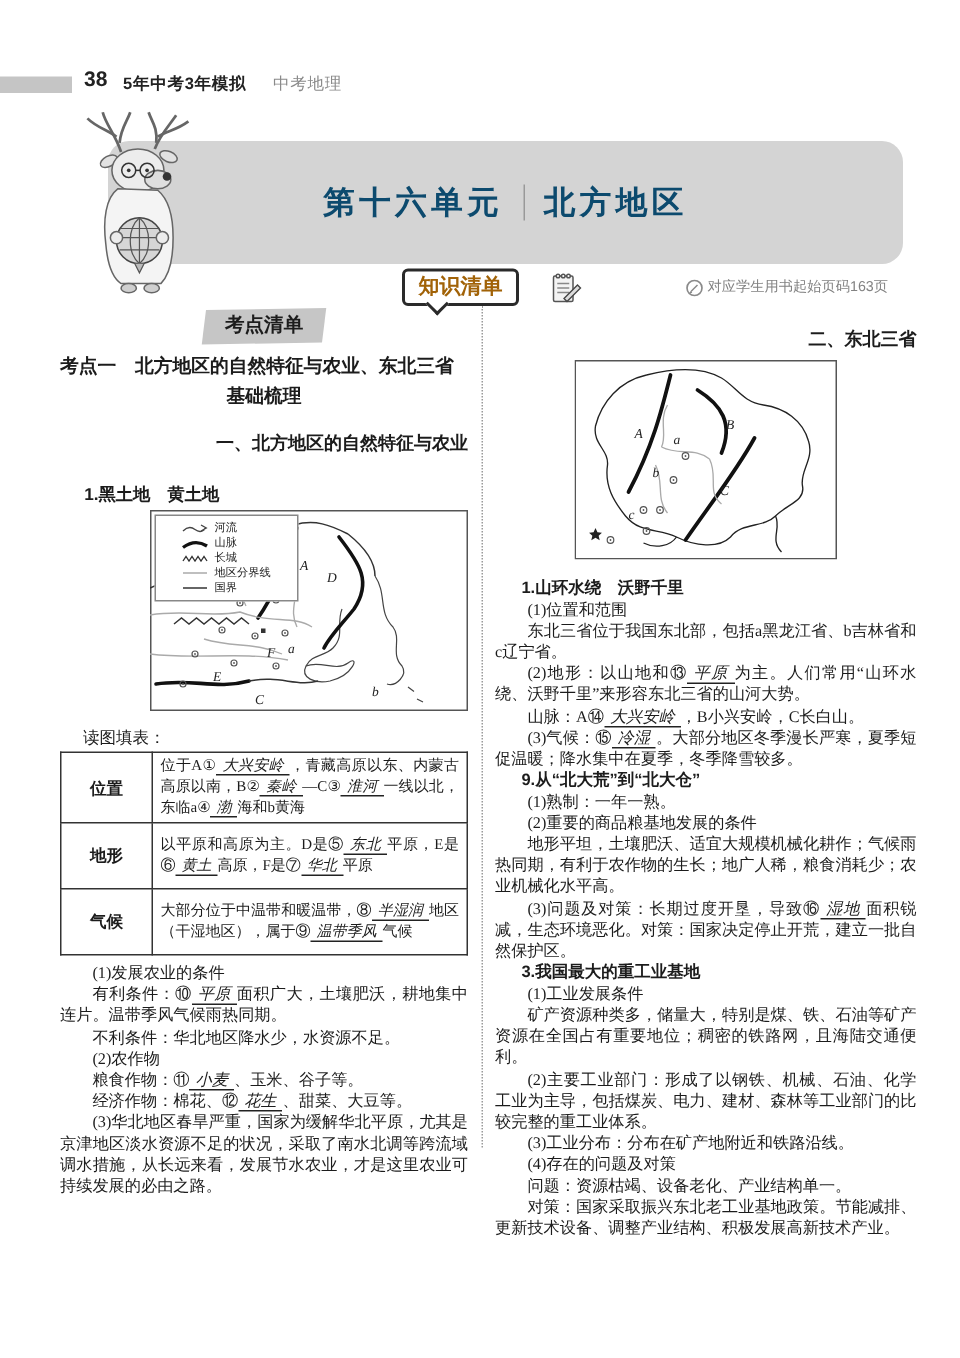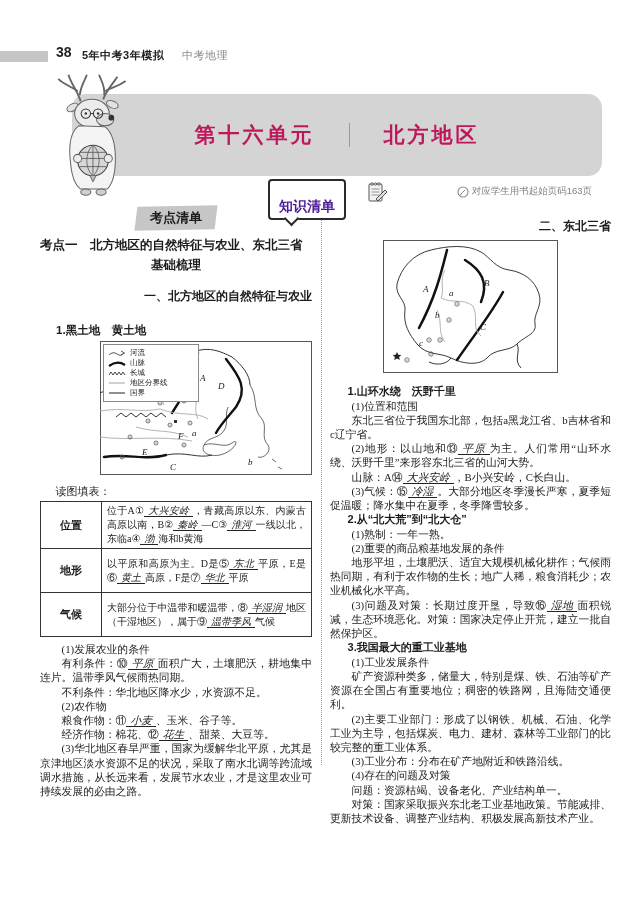--- a/index.html
+++ b/index.html
@@ -6,48 +6,48 @@
   body{width:640px;height:905px;position:relative;background:#fff;overflow:hidden;
        font-family:"Liberation Serif",serif;color:#1c1c1c;}
   
   .page-tab{position:absolute;left:0;top:51px;width:48px;height:11px;background:#c5c5c5;}
   .page-num{position:absolute;left:56px;top:44px;font:bold 14px "Liberation Sans",sans-serif;color:#222;}
   .series{position:absolute;left:82px;top:48px;font:bold 11px "Liberation Sans",sans-serif;color:#222;letter-spacing:.5px;}
   .subject{position:absolute;left:182px;top:48px;font:11px "Liberation Sans",sans-serif;color:#8a8a8a;letter-spacing:.5px;}
   
   .banner{position:absolute;left:72px;top:94px;width:530px;height:82px;background:#d4d4d4;border-radius:14px;}
   .banner-title{display:flex;align-items:center;justify-content:center;height:100%;
-       font:bold 21px "Liberation Sans",sans-serif;color:#be185d;letter-spacing:3px;gap:21px;}
+       font:bold 21px "Liberation Sans",sans-serif;color:#0c4a6e;letter-spacing:3px;}
   .banner-sep{width:1px;height:24px;background:#999;margin:0 13px;}
   .mascot{position:absolute;left:44px;top:72px;width:102px;height:126px;z-index:3;}
   
   .ribbon{position:absolute;left:268px;top:179px;z-index:2;}
   .ribbon-box{position:relative;display:inline-block;background:#fff;border:2px solid #2a2a2a;border-radius:4px;
-       padding:17px 9px 2px;font:bold 14px "Liberation Sans",sans-serif;color:#4c1d95;}
+       padding:1px 9px 2px;font:bold 14px "Liberation Sans",sans-serif;color:#a16207;}
   .ribbon-tail{position:absolute;left:16px;bottom:-6px;width:9px;height:9px;background:#fff;
        border-right:2px solid #2a2a2a;border-bottom:2px solid #2a2a2a;transform:rotate(45deg);}
   .ribbon-icon{position:absolute;left:97px;top:1px;}
   .pageref{position:absolute;right:48px;top:185px;display:flex;align-items:center;gap:3px;
        font:9.5px "Liberation Sans",sans-serif;color:#828282;}
   
   .divider{position:absolute;left:321px;top:203px;height:562px;border-left:1px dotted #9a9a9a;}
   .col-left{position:absolute;left:40px;top:206px;width:272px;}
   .col-right{position:absolute;left:330px;top:204px;width:281px;}
   .badge-wrap{text-align:center;margin:0 0 7px;}
   .badge{display:inline-block;background:#c6c6c6;padding:2px 14px 3px;transform:skewX(-8deg) rotate(-1deg);}
   .badge span{display:inline-block;transform:skewX(8deg) rotate(1deg);font:bold 13px "Liberation Sans",sans-serif;}
   .point-title{font:bold 12.5px "Liberation Sans",sans-serif;margin:2px 0 3px;}
   .center-h{text-align:center;font:bold 12.5px "Liberation Sans",sans-serif;margin:3px 0;}
   .sub-h{font:bold 12px "Liberation Sans",sans-serif;text-indent:1.4em;margin:14px 0 2px;text-align:right;}
   .item-h{font:bold 11.5px "Liberation Sans",sans-serif;text-indent:1.4em;margin:18px 0 3px;}
   
   .map1-wrap{width:212px;margin:3px 0 5px 60px;position:relative;}
   .map2-wrap{width:175px;margin:5px auto 7px;position:relative;}
   .map-legend{position:absolute;left:3px;top:3px;width:96px;background:#fff;border:1px solid #888;
-       padding:3px 4px;box-sizing:border-box;}
+       padding:3px 17px;box-sizing:border-box;}
   .leg-row{display:flex;align-items:center;gap:4px;height:10px;}
   .leg-label{font:7.5px "Liberation Sans",sans-serif;color:#222;white-space:nowrap;}
   .map-letter{font:italic 9px "Liberation Serif",serif;fill:#222;}
   
   .fig-caption{text-indent:1.4em;margin:2px 0;font-size:11px;font-family:Liberation Serif, serif;}
   table.fill{border-collapse:collapse;width:100%;margin:2px 0 5px;}
   table.fill th{border:1px solid #333;width:32px;font:bold 11px "Liberation Sans",sans-serif;padding:14px;}
   table.fill td{border:1px solid #333;font-size:10px;line-height:14px;padding:2px 5px;text-align:justify;}
   
   .blk{font-size:10.8px;line-height:14.2px;text-align:justify;text-indent:2em;}
@@ -333,21 +333,21 @@
     </svg>
   </div>
 
   <div>
       <div class="blk h3">1.山环水绕　沃野千里</div>
       <div class="blk p">(1)位置和范围</div>
       <div class="blk p">东北三省位于我国东北部，包括a黑龙江省、b吉林省和c辽宁省。</div>
       <div class="blk p">(2)地形：以山地和⑬<span class="ans">平原</span>为主。人们常用“山环水绕、沃野千里”来形容东北三省的山河大势。</div>
       <div class="blk p">山脉：A⑭<span class="ans">大兴安岭</span>，B小兴安岭，C长白山。</div>
       <div class="blk p">(3)气候：⑮<span class="ans">冷湿</span>。大部分地区冬季漫长严寒，夏季短促温暖；降水集中在夏季，冬季降雪较多。</div>
-      <div class="blk h3">2.从“北大荒”到“北大仓”</div>
+      <div class="blk h3">9.从“北大荒”到“北大仓”</div>
       <div class="blk p">(1)熟制：一年一熟。</div>
       <div class="blk p">(2)重要的商品粮基地发展的条件</div>
       <div class="blk p">地形平坦，土壤肥沃、适宜大规模机械化耕作；气候雨热同期，有利于农作物的生长；地广人稀，粮食消耗少；农业机械化水平高。</div>
       <div class="blk p">(3)问题及对策：长期过度开垦，导致⑯<span class="ans">湿地</span>面积锐减，生态环境恶化。对策：国家决定停止开荒，建立一批自然保护区。</div>
       <div class="blk h3">3.我国最大的重工业基地</div>
       <div class="blk p">(1)工业发展条件</div>
       <div class="blk p">矿产资源种类多，储量大，特别是煤、铁、石油等矿产资源在全国占有重要地位；稠密的铁路网，且海陆交通便利。</div>
       <div class="blk p">(2)主要工业部门：形成了以钢铁、机械、石油、化学工业为主导，包括煤炭、电力、建材、森林等工业部门的比较完整的重工业体系。</div>
       <div class="blk p">(3)工业分布：分布在矿产地附近和铁路沿线。</div>
       <div class="blk p">(4)存在的问题及对策</div>

